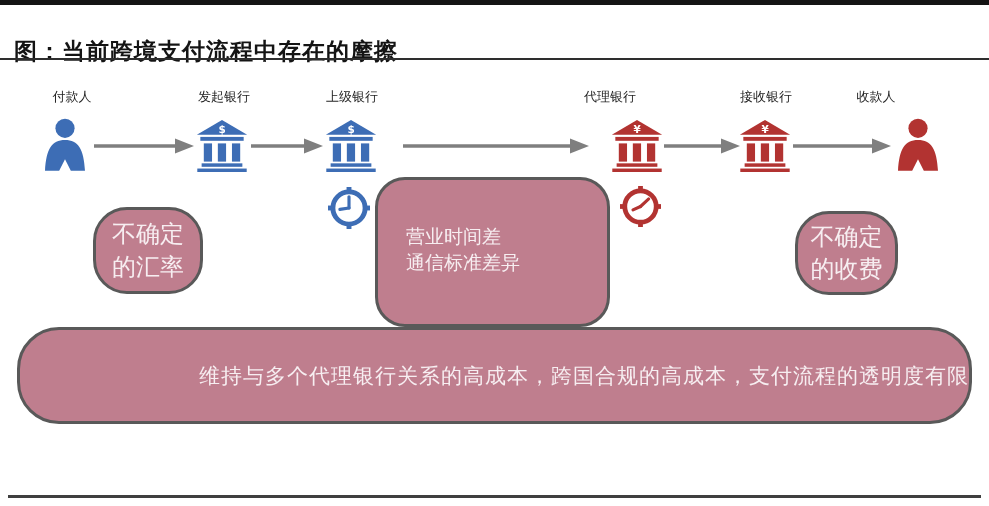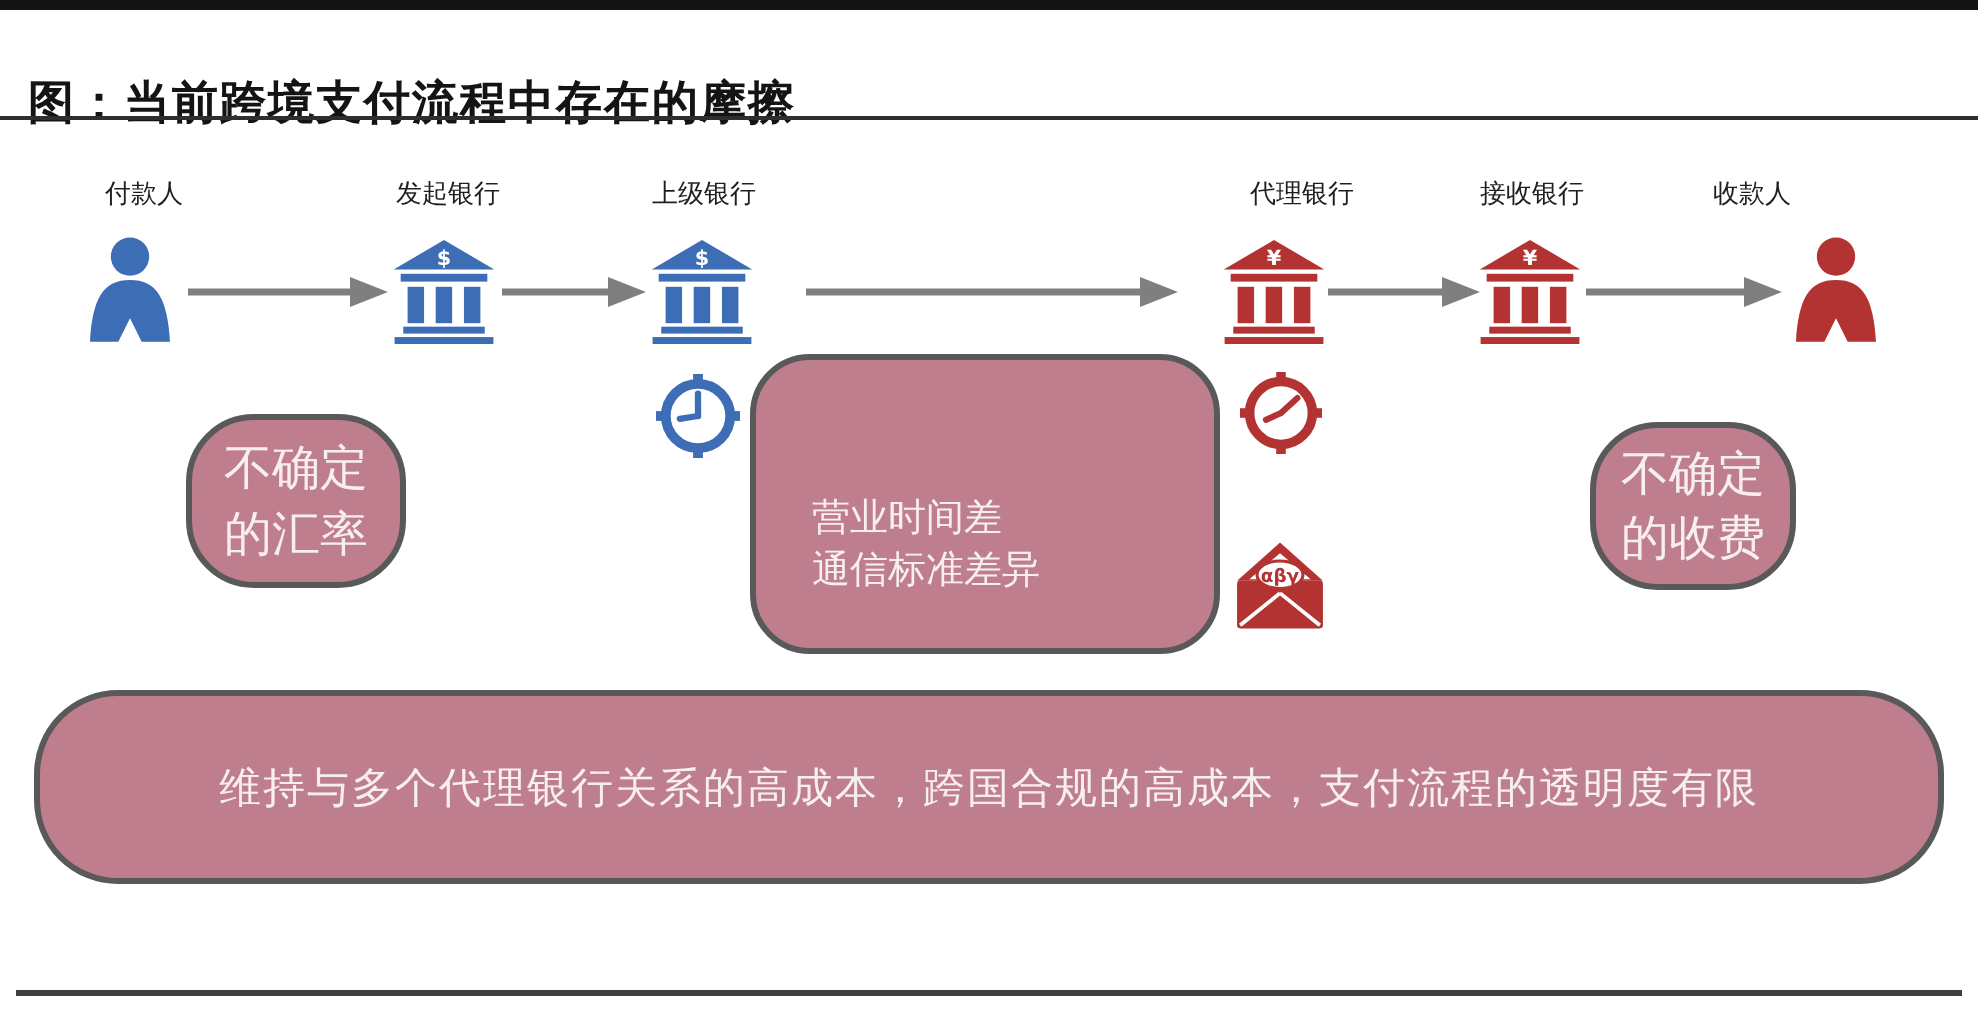--- a/index.html
+++ b/index.html
@@ -13,38 +13,38 @@
 
   .nlabel{position:absolute;top:88px;font-size:13px;color:#1f1f1f;text-align:center;white-space:nowrap;}
 
   .icon{position:absolute;}
   .arrow{position:absolute;top:137px;}
 
   .fbox{position:absolute;background:#bf7e8e;border:3px solid #595959;border-radius:34px;
         color:#f7eef1;box-sizing:border-box;}
   .fbox-small{display:flex;flex-direction:column;justify-content:center;align-items:center;
         font-size:24px;line-height:1.35;}
-  .fbox-mid{border-radius:30px;display:flex;flex-direction:column;justify-content:flex-end;
+  .fbox-mid{border-radius:30px;display:flex;flex-direction:column;justify-content:center;
         padding:22px 10px 26px 28px;font-size:19px;}
   .fbox-bottom{border-radius:42px;display:flex;justify-content:center;align-items:center;
         font-size:21px;letter-spacing:1px;}
 </style>
 </head>
 <body>
 
 <div class="stage">
 
   <div class="top-bar"></div>
   <div class="title">图：当前跨境支付流程中存在的摩擦</div>
   <div class="title-rule"></div>
 
   <div class="nlabel" style="left:37px;width:70px;">付款人</div>
   <div class="nlabel" style="left:307px;width:90px;">上级银行</div>
   <div class="nlabel" style="left:179px;width:90px;">发起银行</div>
-  <div class="nlabel" style="left:606px;width:90px;">代理银行</div>
+  <div class="nlabel" style="left:565px;width:90px;">代理银行</div>
   <div class="nlabel" style="left:721px;width:90px;">接收银行</div>
   <div class="nlabel" style="left:841px;width:70px;">收款人</div>
 
   <div class="icon" style="left:40px;top:116px;width:50px;height:58px;">
     <svg width="50" height="58" viewBox="0 0 60 66">
       <circle cx="30" cy="13" r="11.5" fill="#3d6db5"></circle>
       <path d="M30 27 C14 27 7.5 38 6 64 L23 64 L30 50 L37 64 L54 64 C52.5 38 46 27 30 27 Z" fill="#3d6db5"></path>
     </svg>
   </div>
 
@@ -150,46 +150,35 @@
       <rect x="26.5" y="0" width="7" height="7" fill="#b23331"></rect>
       <rect x="26.5" y="53" width="7" height="7" fill="#b23331"></rect>
       <rect x="0" y="26.5" width="7" height="7" fill="#b23331"></rect>
       <rect x="53" y="26.5" width="7" height="7" fill="#b23331"></rect>
       <circle cx="30" cy="30" r="23" fill="#ffffff" stroke="#b23331" stroke-width="7"></circle>
       <line x1="30" y1="30" x2="42" y2="19" stroke="#b23331" stroke-width="4.5" stroke-linecap="round"></line>
       <line x1="30" y1="30" x2="19" y2="35" stroke="#b23331" stroke-width="4.5" stroke-linecap="round"></line>
     </svg>
   </div>
 
-  <div class="icon" style="left:617px;top:271px;width:46px;height:45px;">
-    <svg width="46" height="45" viewBox="0 0 60 58">
-      <polygon points="30,0 58,25 2,25" fill="#b23331"></polygon>
-      <polygon points="30,7 50,24 10,24" fill="#ffffff"></polygon>
-      <rect x="2" y="25" width="56" height="31" rx="2" fill="#b23331"></rect>
-      <line x1="4" y1="54" x2="30" y2="33" stroke="#ffffff" stroke-width="2.5"></line>
-      <line x1="56" y1="54" x2="30" y2="33" stroke="#ffffff" stroke-width="2.5"></line>
-      <ellipse cx="30" cy="21" rx="15" ry="9" fill="#ffffff" stroke="#b23331" stroke-width="2"></ellipse>
-      <text x="30" y="25.5" font-size="12" font-weight="bold" fill="#b23331" text-anchor="middle">αβγ</text>
-    </svg>
-  </div>
 
   <div class="fbox fbox-small" style="left:93px;top:207px;width:110px;height:87px;">
     <span>不确定</span>
     <span>的汇率</span>
   </div>
 
   <div class="fbox fbox-mid" style="left:375px;top:177px;width:235px;height:150px;">
     <span>营业时间差</span>
     <span>通信标准差异</span>
   </div>
 
   <div class="fbox fbox-small" style="left:795px;top:211px;width:103px;height:84px;">
     <span>不确定</span>
     <span>的收费</span>
   </div>
 
-  <div class="fbox fbox-bottom" style="left:17px;top:345px;width:955px;height:97px;">
+  <div class="fbox fbox-bottom" style="left:17px;top:327px;width:955px;height:97px;justify-content:flex-end;">
     <span>维持与多个代理银行关系的高成本，跨国合规的高成本，支付流程的透明度有限</span>
   </div>
 
   <div class="bottom-rule"></div>
 
 </div>
 
 </body></html>

